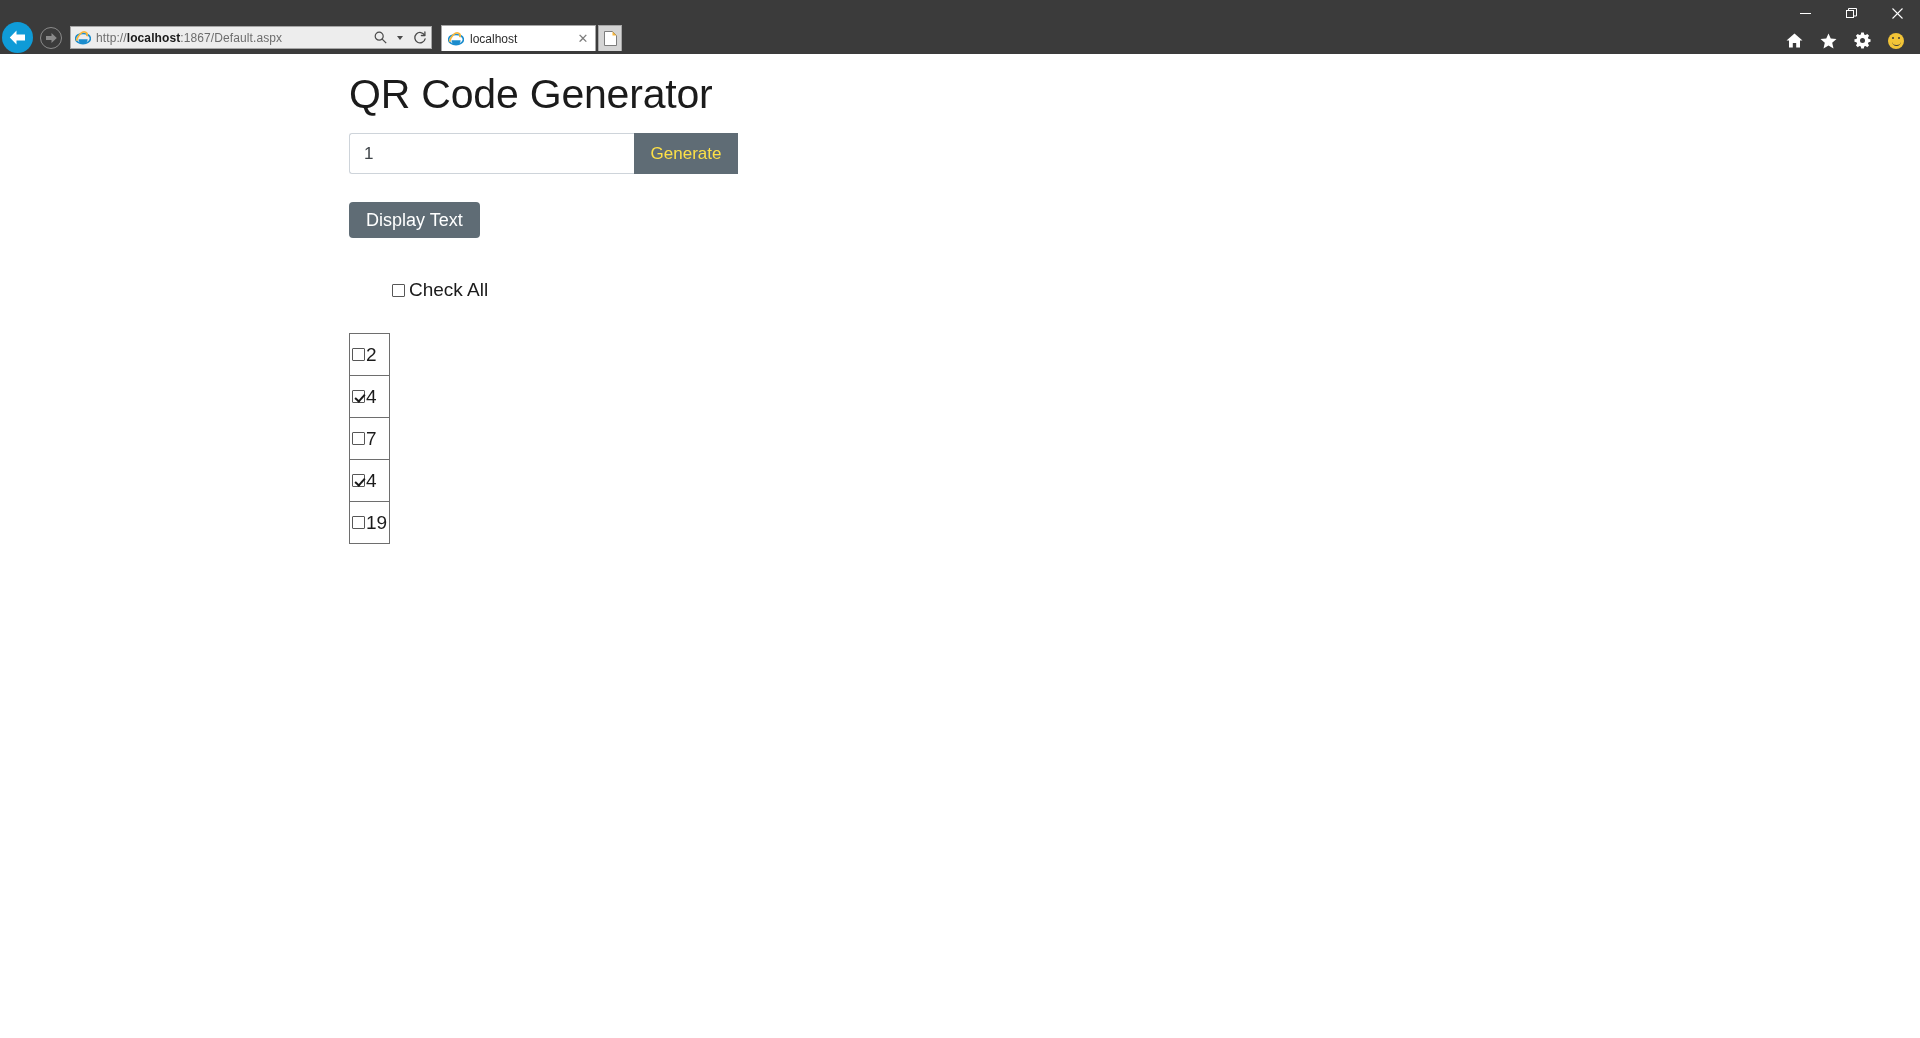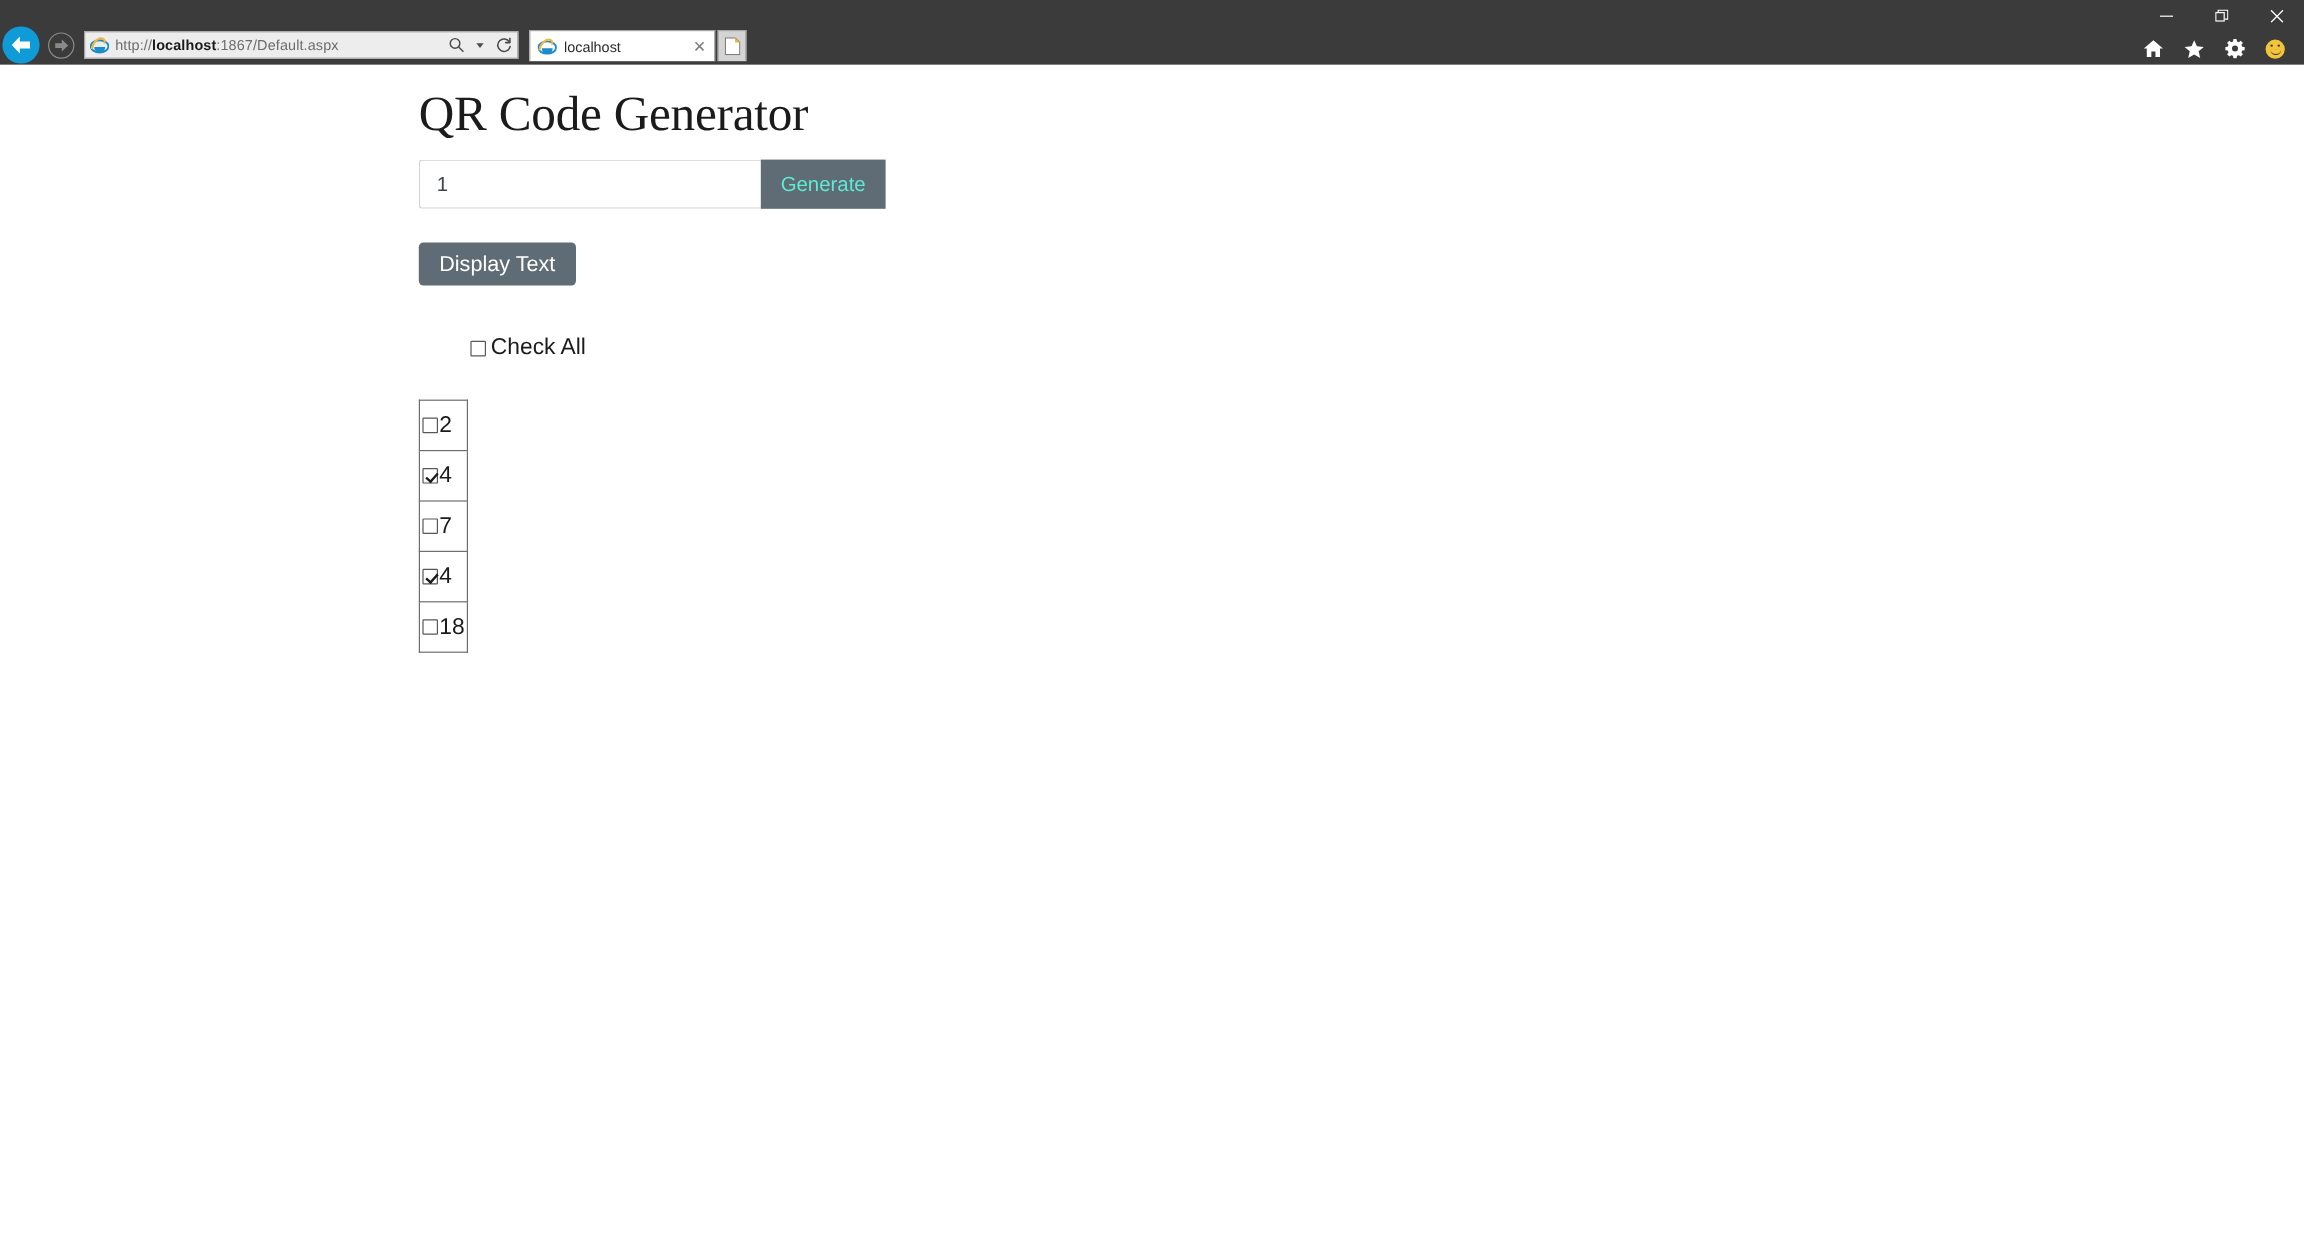--- a/index.html
+++ b/index.html
@@ -203,21 +203,20 @@
   .page-inner {
     padding: 18px 0 0 349px;
   }
   .page-title {
     font-size: 41px;
     font-weight: normal;
     color: #1b1b1b;
     margin: 0 0 16px 0;
     line-height: 1.1;
     letter-spacing: -0.2px;
-    font-family: Liberation Serif, serif;
   }
   .field-label {
     font-size: 17px;
     color: #1f1f1f;
     margin-bottom: 11px;
   }
   .input-group {
     display: flex;
     align-items: stretch;
     width: 389px;
@@ -234,21 +233,21 @@
     color: #3f4448;
     padding: 0 14px;
     outline: none;
     border-radius: 3px 0 0 3px;
   }
   .gen-btn {
     flex: 0 0 auto;
     width: 104px;
     background: #5f6c75;
     border: none;
-    color: #5eead4;
+    color: #fde047;
     font-family: "Liberation Sans", sans-serif;
     font-size: 17px;
     display: flex; align-items: center; justify-content: center;
     cursor: pointer;
   }
   .display-btn {
     display: inline-flex;
     align-items: center; justify-content: center;
     height: 36px;
     padding: 0 17px;
@@ -476,21 +475,21 @@
           <label class="cb-item">
             <input class="cb" type="checkbox" checked="" style="">
             <span class="cb-item-label">4</span>
           </label>
         </td>
           </tr>
         <tr>
             <td>
           <label class="cb-item">
             <input class="cb" type="checkbox" style="">
-            <span class="cb-item-label">18</span>
+            <span class="cb-item-label">19</span>
           </label>
         </td>
           </tr>
       </tbody>
     </table>
 
   </div>
 </div>
 
 </body></html>

